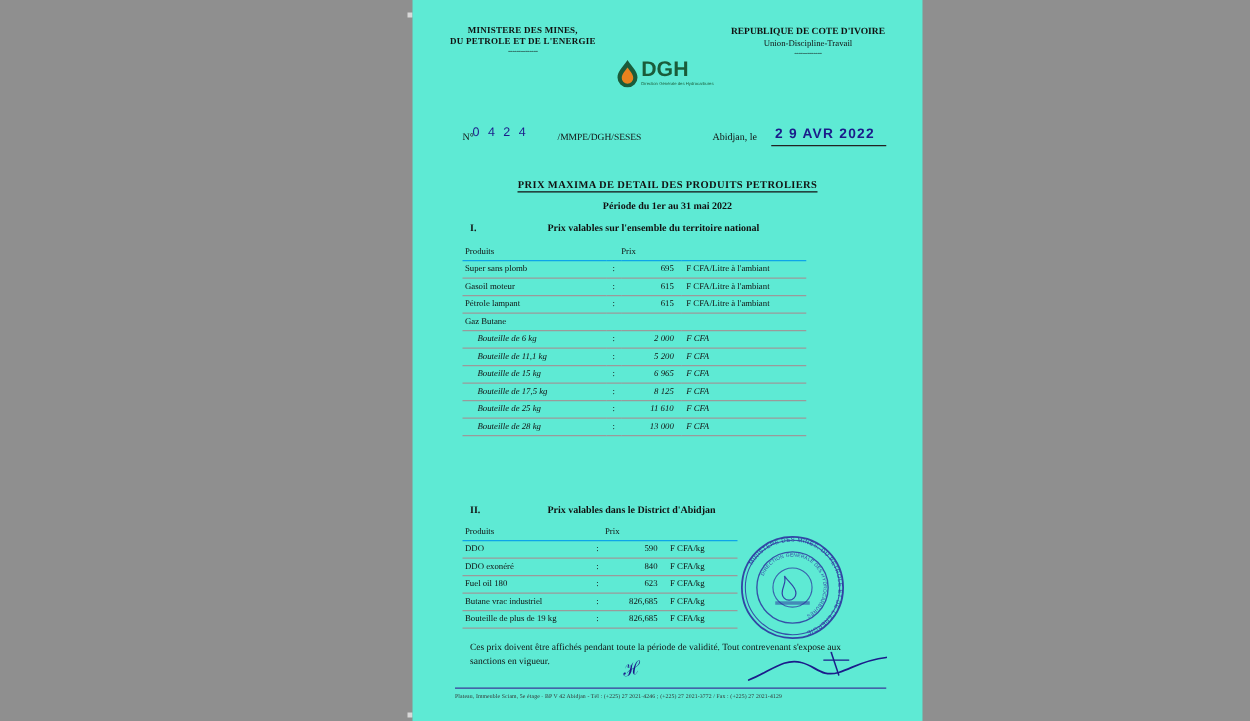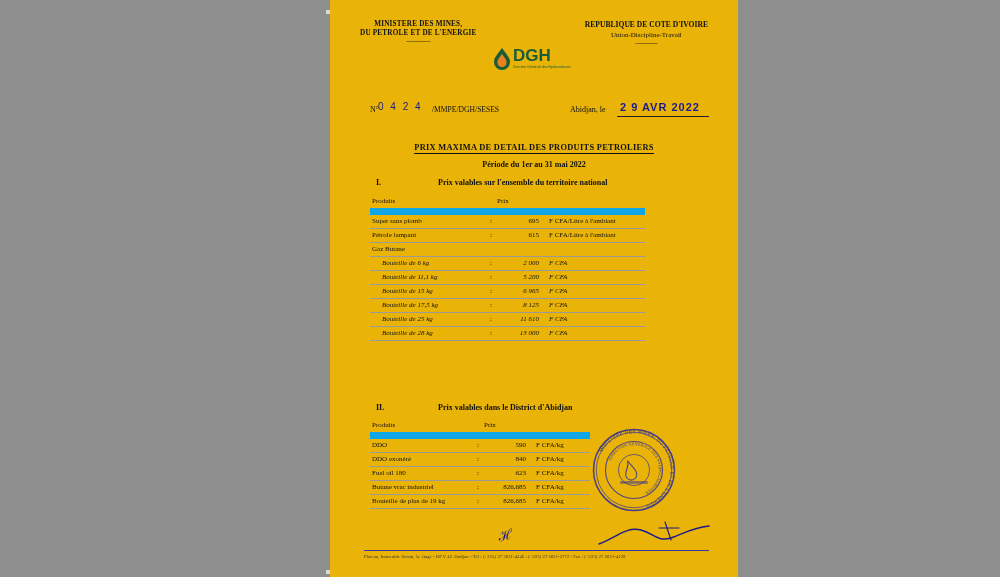--- a/index.html
+++ b/index.html
@@ -10,21 +10,21 @@
     height: 577px;
     overflow: hidden;
     font-family: "Liberation Serif", serif;
   }
   #page {
     position: absolute;
     left: 330px;
     top: 0;
     width: 408px;
     height: 577px;
-    background: #eab308;
+    background: #5eead4;
     overflow: hidden;
   }
   #left-gutter {
     position: absolute;
     left: 0; top: 0;
     width: 330px; height: 577px;
     background: #8f8f8f;
   }
   #right-gutter {
     position: absolute;
@@ -132,21 +132,21 @@
   .ref-num {
     position: absolute;
     left: 8px; top: 0px;
     font-size: 10px;
     color: #1b1b8a;
     letter-spacing: 2px;
     font-family: "Liberation Sans", sans-serif;
   }
   .ref-suffix {
     position: absolute;
-    left: 62px; top: 4px;
+    left: 76px; top: 4px;
     font-size: 7.6px;
     color: #111;
   }
   .date-label {
     position: absolute;
     left: 200px; top: 4px;
     font-size: 8px;
     color: #111;
   }
   .date-stamp {
@@ -210,21 +210,21 @@
   }
   table.pt td, table.pt th {
     border-bottom: 1px solid #9a9a9a;
     padding: 2px 0 2px 0;
     font-weight: normal;
     text-align: left;
     vertical-align: middle;
     line-height: 9px;
   }
   table.pt tr.head td {
-    border-bottom: 7px solid #0ea5e9;
+    border-bottom: 1px solid #0ea5e9;
     padding-bottom: 2px;
   }
   .c-prod { width: 103px; padding-left: 2px !important; }
   .c-colon { width: 12px; text-align: center !important; }
   .c-val { width: 42px; text-align: right !important; padding-right: 6px !important; }
   .c-unit { width: 96px; padding-left: 4px !important; }
   .ital { font-style: italic; }
   .indent { padding-left: 12px !important; }
 
   
@@ -346,20 +346,26 @@
         <tr class="head">
       <td class="c-prod">Produits</td>
       <td class="c-colon"></td>
       <td class="c-val" style="text-align:left !important; padding-right:0 !important;">Prix</td>
       <td class="c-unit"></td>
     </tr>
     <tr>
       <td class="c-prod">Super sans plomb</td>
       <td class="c-colon">:</td>
       <td class="c-val">695</td>
+      <td class="c-unit">F CFA/Litre à l'ambiant</td>
+    </tr>
+    <tr>
+      <td class="c-prod">Gasoil moteur</td>
+      <td class="c-colon">:</td>
+      <td class="c-val">615</td>
       <td class="c-unit">F CFA/Litre à l'ambiant</td>
     </tr>
     <tr>
       <td class="c-prod">Pétrole lampant</td>
       <td class="c-colon">:</td>
       <td class="c-val">615</td>
       <td class="c-unit">F CFA/Litre à l'ambiant</td>
     </tr>
     <tr>
       <td class="c-prod">Gaz Butane</td>
@@ -463,20 +469,21 @@
     <text font-family="Liberation Sans, sans-serif" font-size="5.1" fill="#2a2a9c" opacity="0.9" letter-spacing="0.4">
       <textPath href="#arcOuter" startOffset="8%">MINISTERE DES MINES, DU PETROLE ET DE L'ENERGIE</textPath>
     </text>
     <text font-family="Liberation Sans, sans-serif" font-size="4.2" fill="#2a2a9c" opacity="0.85" letter-spacing="0.2">
       <textPath href="#arcInner" startOffset="6%">DIRECTION GENERALE DES HYDROCARBURES</textPath>
     </text>
     <path d="M43 40 C47 46 53 49 53 55 a6 6 0 0 1 -12 0 c0 -6 4 -9 2 -15 Z" fill="none" stroke="#2a2a9c" stroke-width="1.1" opacity="0.85"></path>
     <rect x="35" y="62" width="30" height="3" fill="#2a2a9c" opacity="0.5"></rect>
   </svg>
 
+  <div class="note">Ces prix doivent être affichés pendant toute la période de validité. Tout contrevenant s'expose aux sanctions en vigueur.</div>
   <div class="sig-scribble">ℋ</div>
   <svg class="sig-main" viewBox="0 0 120 30">
     <path d="M4 24 C20 18 32 6 46 10 C58 13 62 22 76 18 C88 14 96 8 114 6" fill="none" stroke="#1b1b8a" stroke-width="1.4" stroke-linecap="round"></path>
     <path d="M70 2 L76 20" fill="none" stroke="#1b1b8a" stroke-width="1.2" stroke-linecap="round"></path>
     <path d="M64 8 L84 8" fill="none" stroke="#1b1b8a" stroke-width="1" stroke-linecap="round"></path>
   </svg>
 
   <div class="bottom-rule"></div>
   <div class="addr">Plateau, Immeuble Sciam, 5e étage - BP V 42 Abidjan - Tél : (+225) 27 2021-4246 ; (+225) 27 2021-3772 / Fax : (+225) 27 2021-4129</div>
 </div>

